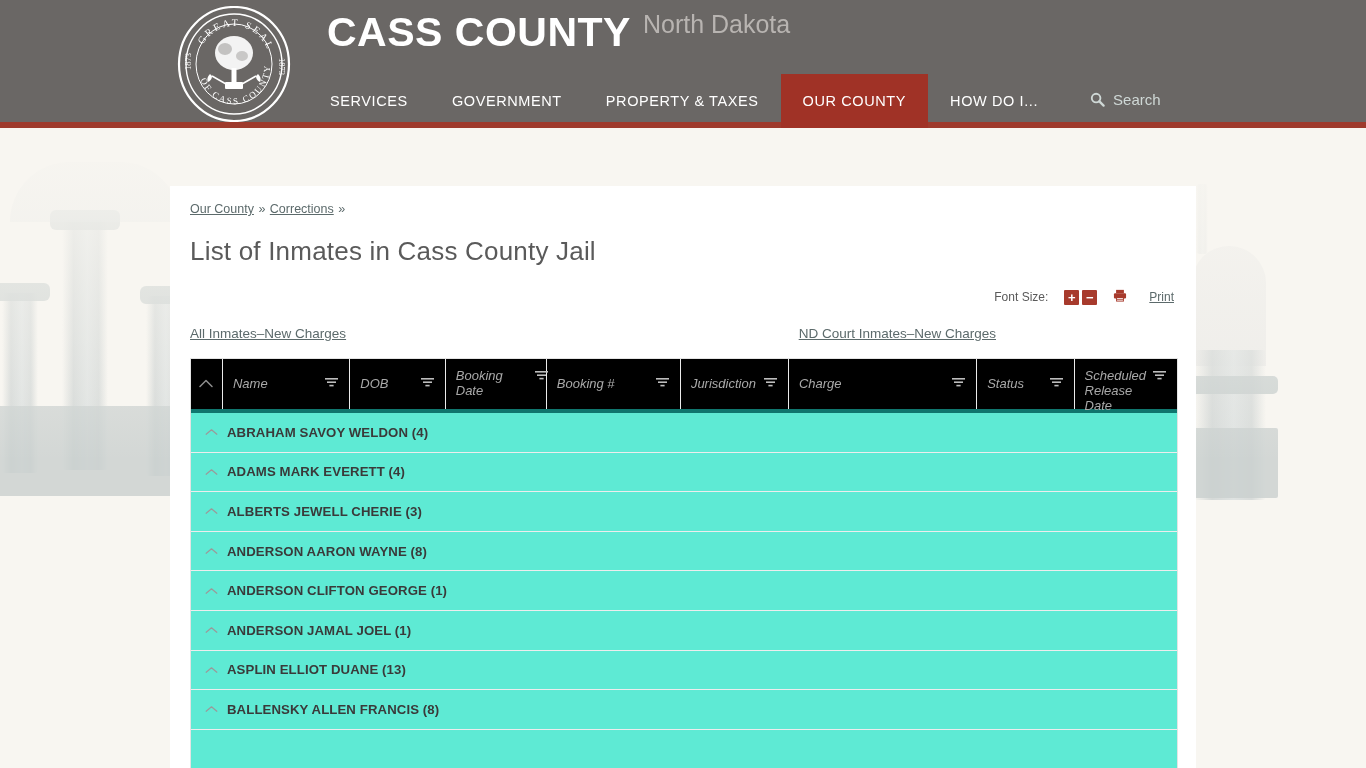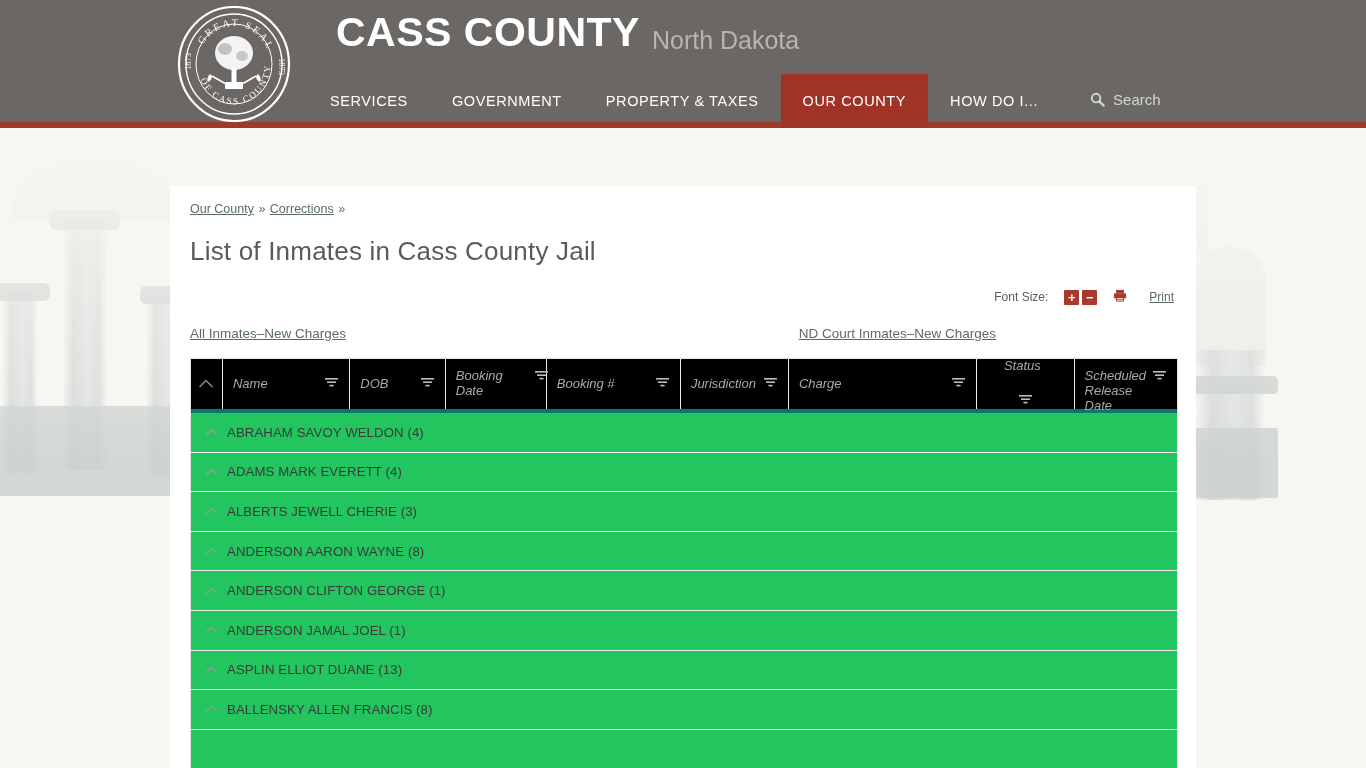--- a/index.html
+++ b/index.html
@@ -62,23 +62,23 @@
     background: #6a6765;
     border-bottom: 6px solid #9e3a2c;
   }
   .seal {
     position: absolute;
     left: 176px; top: 6px;
     width: 116px; height: 116px;
   }
   .brand {
     position: absolute;
-    left: 336px; top: 12px;
-    display: flex;
-    align-items: flex-end;
+    left: 327px; top: 12px;
+    display: flex;
+    align-items: flex-start;
     gap: 12px;
     white-space: nowrap;
   }
   .brand-main {
     color: #ffffff;
     font-size: 41px;
     font-weight: 700;
     letter-spacing: .5px;
     line-height: 1;
   }
@@ -224,36 +224,37 @@
   }
   .hcell:last-child { border-right: none; }
   .hcell .htxt { padding-right: 6px; }
   .hcell.c-expander { width: 33px; justify-content: center; padding: 0; }
   .hcell.c-name     { width: 131px; }
   .hcell.c-dob      { width: 98px; }
   .hcell.c-bdate    { width: 101px; align-items: flex-start; padding-top: 10px; gap: 25px; }
   .hcell.c-bnum     { width: 138px; }
   .hcell.c-juris    { width: 111px; }
   .hcell.c-charge   { width: 194px; }
-  .hcell.c-status   { width: 100px; flex-direction: column; }
+  .hcell.c-status   { width: 100px; }
   .hcell.c-release  { flex: 1; align-items: flex-start; padding-top: 10px; }
 
   .filter-icon { flex: 0 0 auto; }
   .chev-head { color:#9b9b9b; }
 
   .grid-row {
     display: flex;
     align-items: center;
     height: 39.6px;
     border-bottom: 1px solid #ededed;
     padding-left: 10px;
     font-size: 13.2px;
     color: #3a3a3a;
-    background: #22c55e;
+    background: #5eead4;
     cursor: pointer;
+    font-weight: bold;
   }
   .grid-row .chev {
     width: 20px;
     display: flex;
     align-items: center;
     justify-content: center;
     margin-right: 6px;
     flex: 0 0 auto;
   }
   .grid-row .rname { white-space: nowrap; letter-spacing: .1px; }

